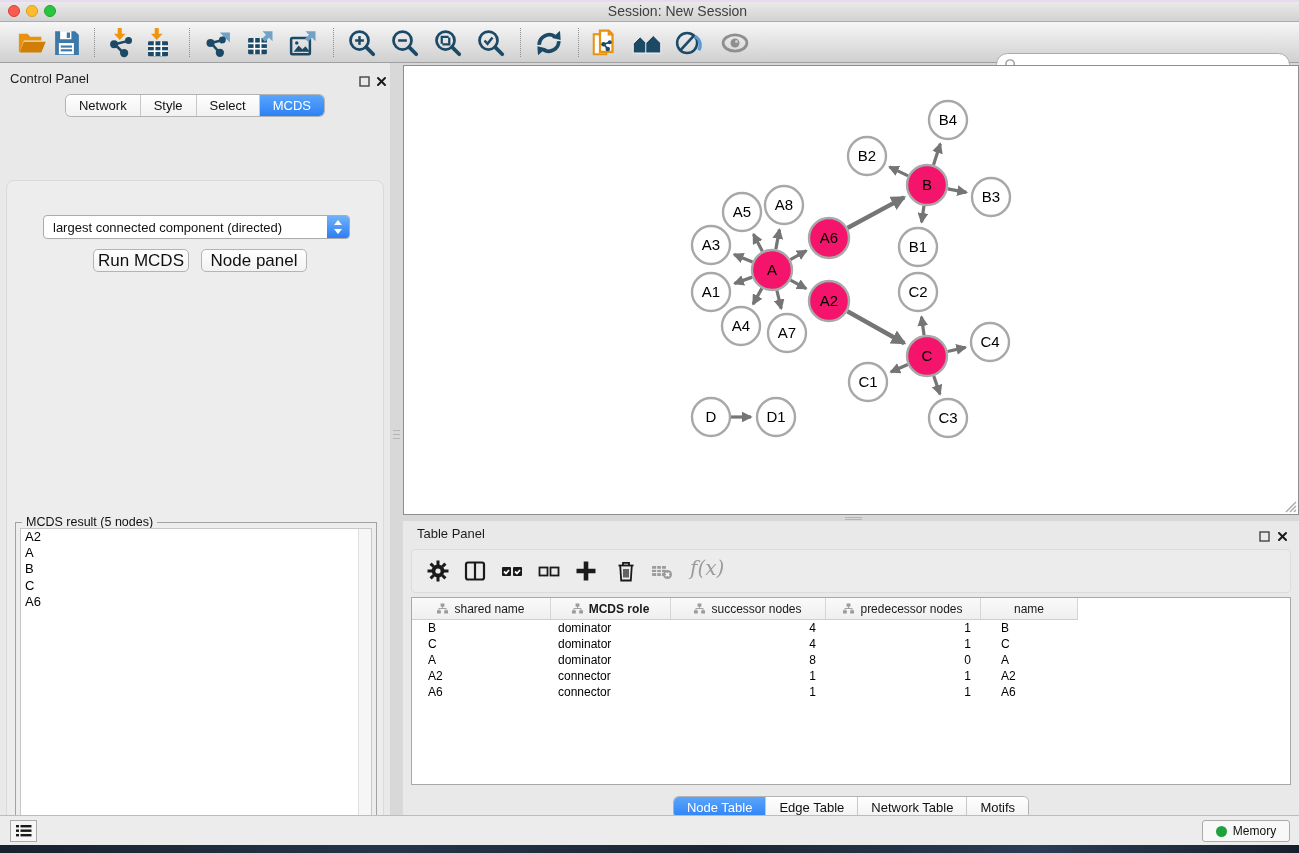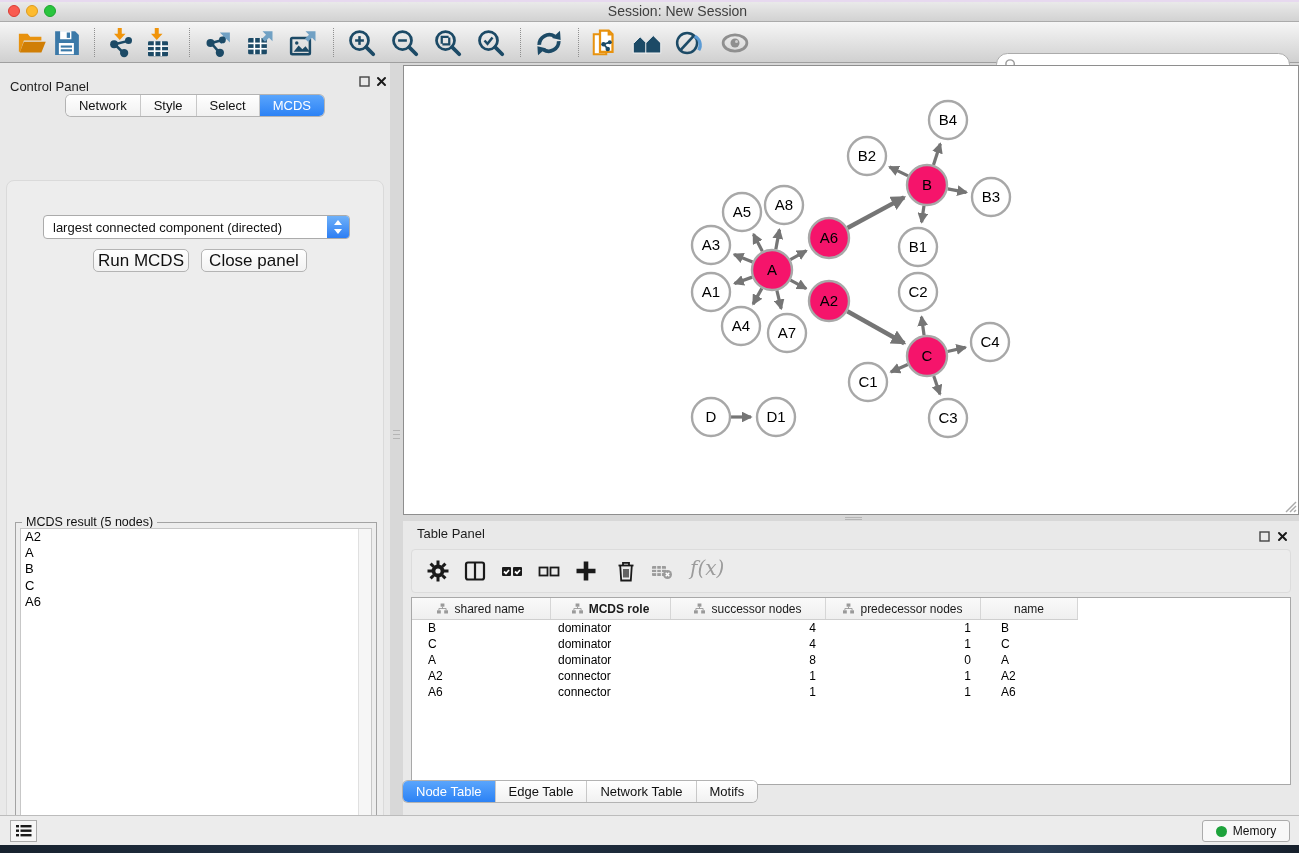--- a/index.html
+++ b/index.html
@@ -94,21 +94,21 @@
     background:#fff; border:1px solid #a8a8a8; overflow:hidden; }
   .dt-head { display:flex; height:22px; background:linear-gradient(#fafafa,#efefef);
     border-bottom:1px solid #cfcfcf; width:666px; }
   .dt-hcell { display:flex; align-items:center; justify-content:center; font-size:12px; color:#1a1a1a;
     border-right:1px solid #d6d6d6; gap:6px; }
   .dt-hcell svg { width:11px; height:11px; }
   .dt-row { display:flex; height:16px; align-items:center; }
   .dt-cell { font-size:12px; color:#000; white-space:nowrap; overflow:hidden; }
   .ta-r { text-align:right; }
 
-  .table-tabs { position:absolute; left:0; top:260px; width:100%; }
+  .table-tabs { position:absolute; left:0; top:276px; width:100%; text-align:center; }
 
   
   .statusbar { position:absolute; left:0; top:815px; width:1299px; height:30px;
     background:#ececec; border-top:1px solid #bcbcbc; }
   .sb-listbtn { position:absolute; left:10px; top:4px; width:27px; height:22px;
     background:#f6f6f6; border:1px solid #ababab; }
   .sb-listbtn svg { margin:3px 0 0 5px; }
   .memory-btn { position:absolute; right:9px; top:4px; width:88px; height:22px;
     background:#f8f8f8; border:1px solid #ababab; border-radius:3px; font-size:12px; color:#111;
     text-align:center; line-height:20px; }
@@ -282,21 +282,21 @@
   <div class="searchbox">
     <svg viewBox="0 0 16 16">
         <circle cx="6.5" cy="6.5" r="4.5" fill="none" stroke="#9a9a9a" stroke-width="1.5"></circle>
         <line x1="10" y1="10" x2="14" y2="14" stroke="#9a9a9a" stroke-width="1.5"></line>
       </svg>
     <input placeholder="" style="">
   </div>
 </div>
 
 <div class="ctrl-region">
-  <div class="panel-head abs" style="left:10px;top:16px">Control Panel</div>
+  <div class="panel-head abs" style="left:10px;top:8px">Control Panel</div>
   <div class="mini-btn" style="left:359px;top:10px">
     <svg viewBox="0 0 11 11">
         <rect x="1" y="1" width="9" height="9" fill="none" stroke="#444" stroke-width="1.4"></rect>
       </svg>
   </div>
   <div class="mini-btn" style="left:376px;top:10px">
     <svg viewBox="0 0 11 11">
         <g stroke="#1a1a1a" stroke-width="2" stroke-linecap="round">
           <line x1="2" y1="2" x2="9" y2="9"></line>
           <line x1="9" y1="2" x2="2" y2="9"></line>
@@ -316,21 +316,21 @@
     <div class="dropdown">
       <span class="dd-text">largest connected component (directed)</span>
       <span class="dd-step">
         <svg viewBox="0 0 22 22" width="22" height="22">
             <path d="M11 4l4 5H7z" fill="#fff"></path>
             <path d="M11 18l-4-5h8z" fill="#fff"></path>
           </svg>
       </span>
     </div>
     <div class="btn" style="left:86px;top:68px;width:96px;line-height:21px">Run MCDS</div>
-    <div class="btn" style="left:194px;top:68px;width:106px;line-height:21px">Close panel</div>
+    <div class="btn" style="left:194px;top:68px;width:106px;line-height:21px">Node panel</div>
 
     <div class="groupbox">
       <span class="gb-title">MCDS result (5 nodes)</span>
       <div class="mcds-list">
         <div id="mcds-items">
             <div class="mcds-item">A2</div>
             <div class="mcds-item">A</div>
             <div class="mcds-item">B</div>
             <div class="mcds-item">C</div>
             <div class="mcds-item">A6</div>

